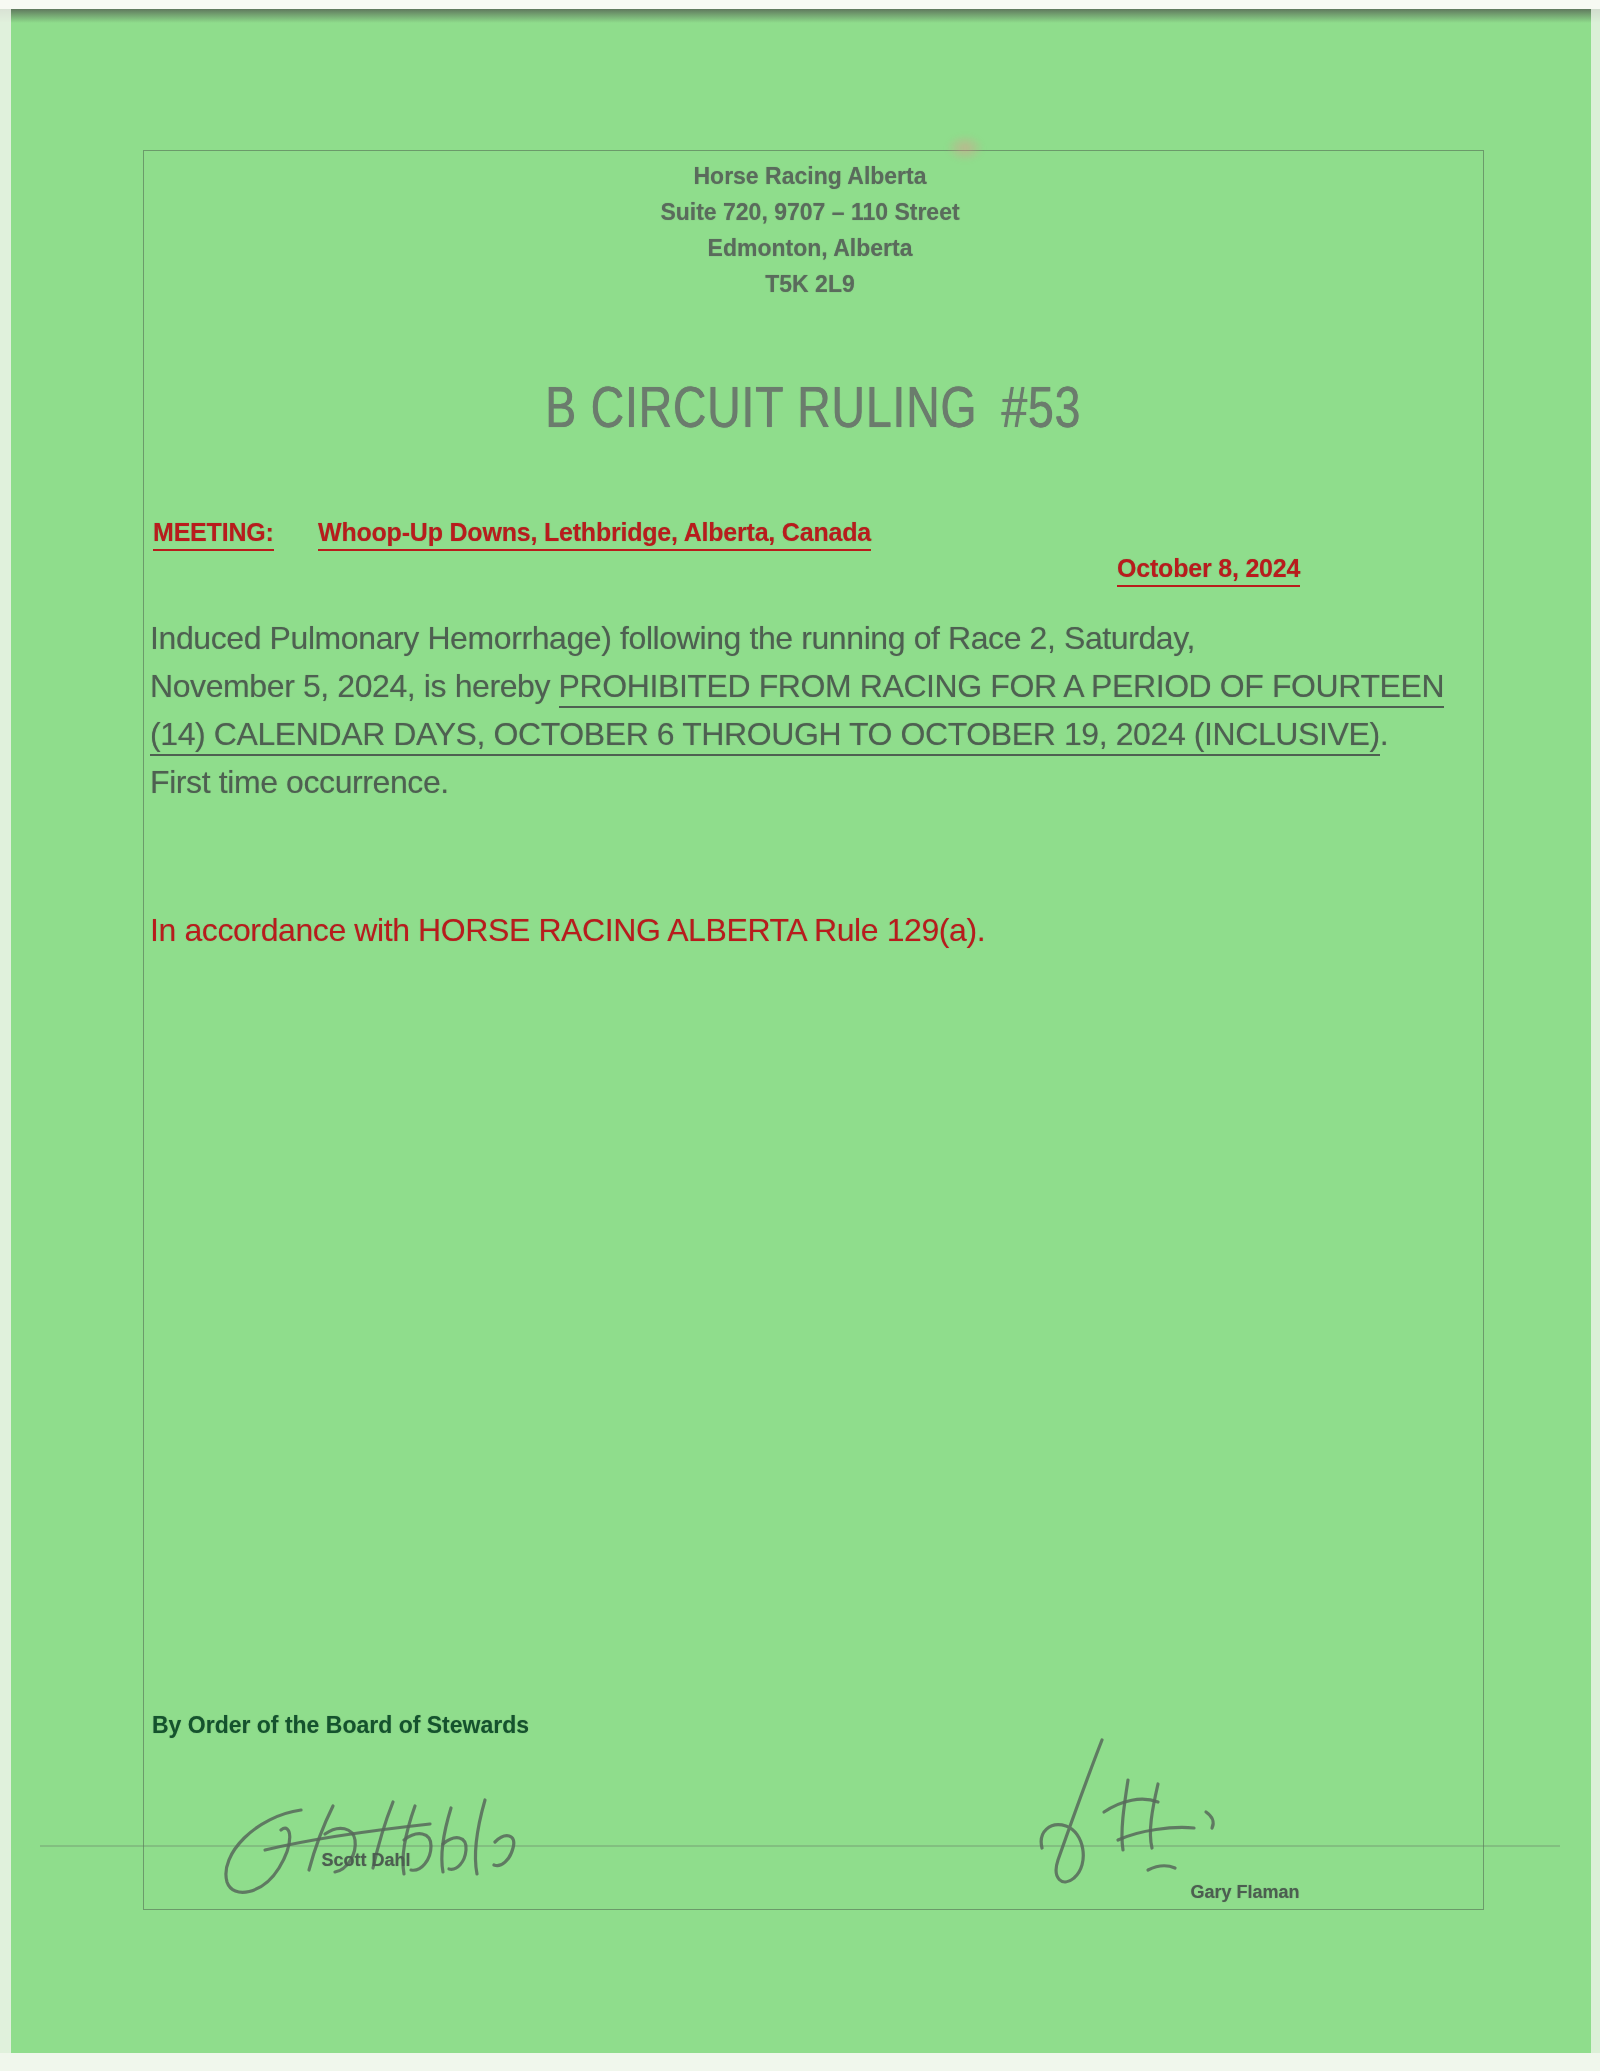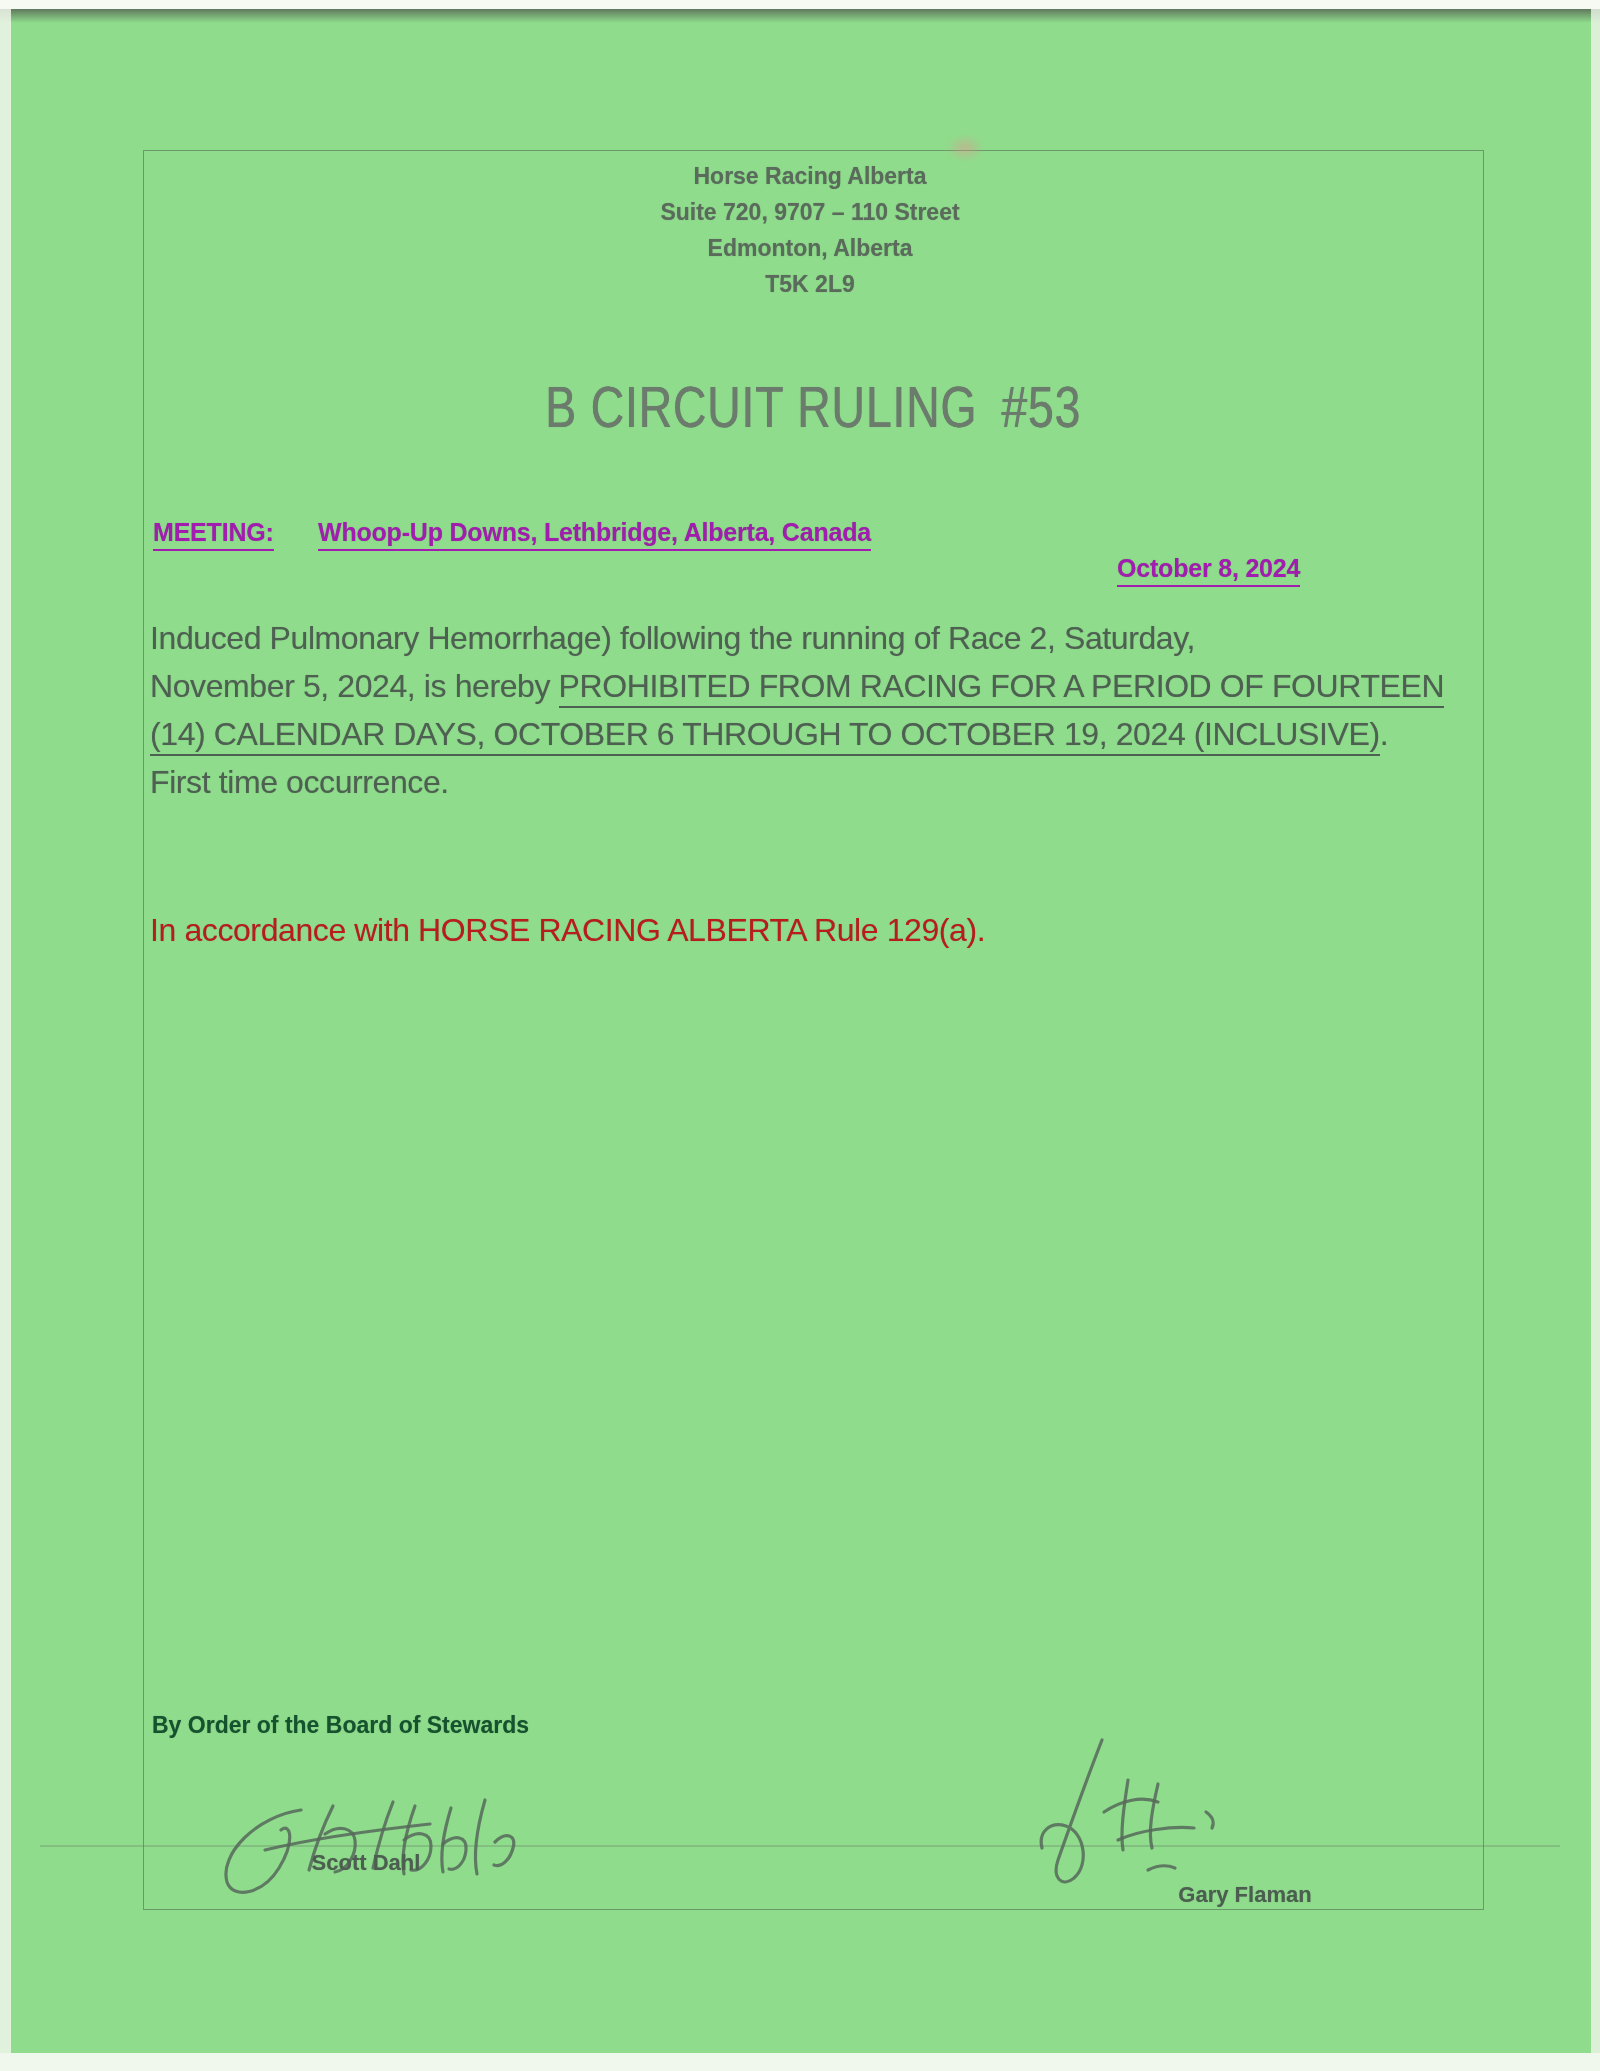--- a/index.html
+++ b/index.html
@@ -33,41 +33,41 @@
     text-shadow:0 0 1px rgba(90,107,92,.55);}
   
   .title-row{position:absolute;left:0;top:376px;width:1626px;text-align:center;
     font-size:58px;font-weight:400;letter-spacing:1px;line-height:62px;color:#6b7c6d;
     transform:scaleX(.8);transform-origin:50% 50%;
     text-shadow:.6px 0 0 #6b7c6d, 0 0 1px rgba(107,124,109,.6);
     white-space:nowrap;}
   .title-number{margin-left:30px;}
   
   .meeting-row{position:absolute;left:0;top:518px;width:1600px;height:40px;
-    font-size:25px;font-weight:700;color:#a21caf;letter-spacing:-.2px;
+    font-size:25px;font-weight:700;color:#b91c1c;letter-spacing:-.2px;
     text-shadow:0 0 1px rgba(70,89,71,.5);white-space:nowrap;}
   .meeting-label{position:absolute;left:153px;top:0;}
   .meeting-venue{position:absolute;left:318px;top:0;}
   .meeting-date{position:absolute;left:1117px;top:0;margin-top:36px;}
   .u{border-bottom:2px solid currentColor;padding-bottom:2px;}
   
   .para1{position:absolute;left:150px;top:614px;width:1400px;
     font-size:32px;line-height:48px;letter-spacing:-.4px;color:#4e6051;
     text-shadow:0 0 1px rgba(78,96,81,.45);}
   .bline{white-space:nowrap;}
   .para2{position:absolute;left:150px;top:906px;width:1340px;
     font-size:32px;line-height:48px;letter-spacing:-.4px;color:#b91c1c;
     text-shadow:0 0 1px rgba(78,96,81,.45);white-space:nowrap;}
   
   .order-line{position:absolute;left:152px;top:1712px;font-size:23px;font-weight:600;
     color:#14532d;text-shadow:0 0 1px rgba(77,95,80,.5);}
   .sig{position:absolute;}
   .sig svg{display:block;}
   .sig-path{fill:none;stroke:#57685a;stroke-width:3.2;stroke-linecap:round;opacity:.85;}
-  .sig-name{position:absolute;width:220px;text-align:center;font-size:22px;font-weight:600;
+  .sig-name{position:absolute;width:220px;text-align:center;font-size:18px;font-weight:600;
     color:#4c5e50;text-shadow:0 0 1px rgba(76,94,80,.5);}
   .name-scott{left:256px;top:1850px;}
   .name-gary{left:1135px;top:1882px;}
 </style>
 </head>
 <body>
 
 <div class="page" style="--paper: #8fdd8c; --ink: #4e6051;">
 
   <div class="edge-top-white"></div>

